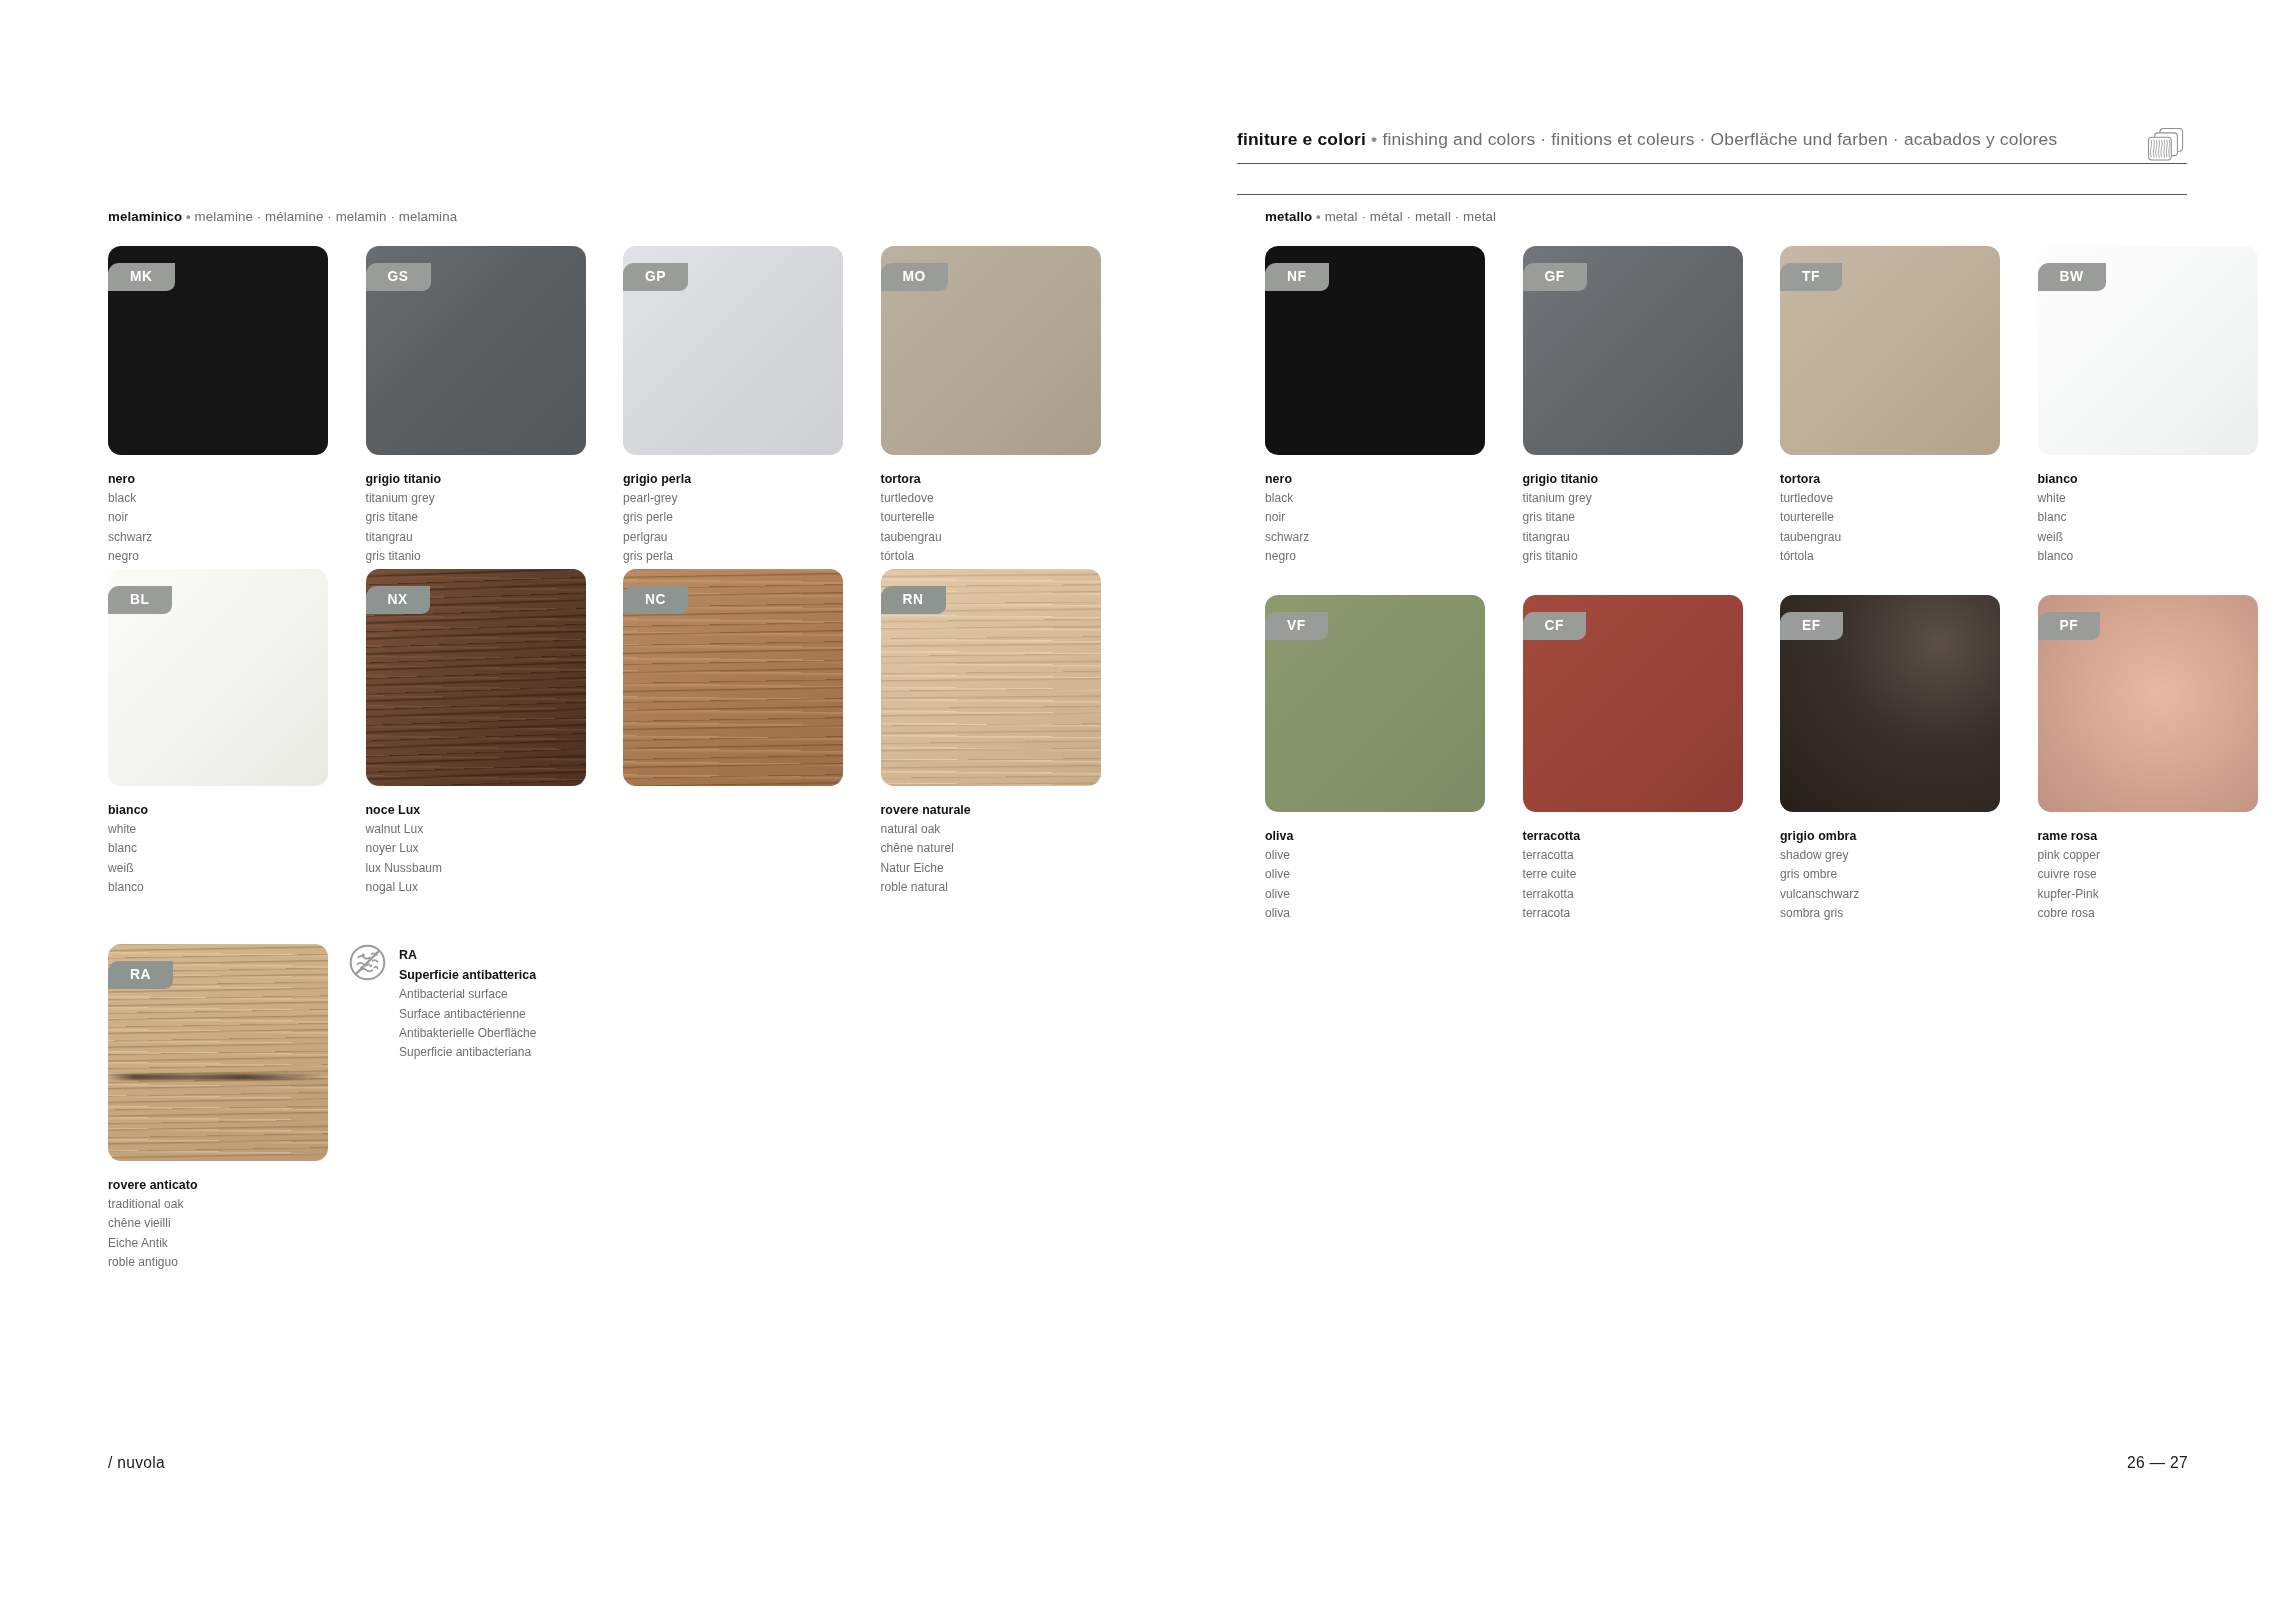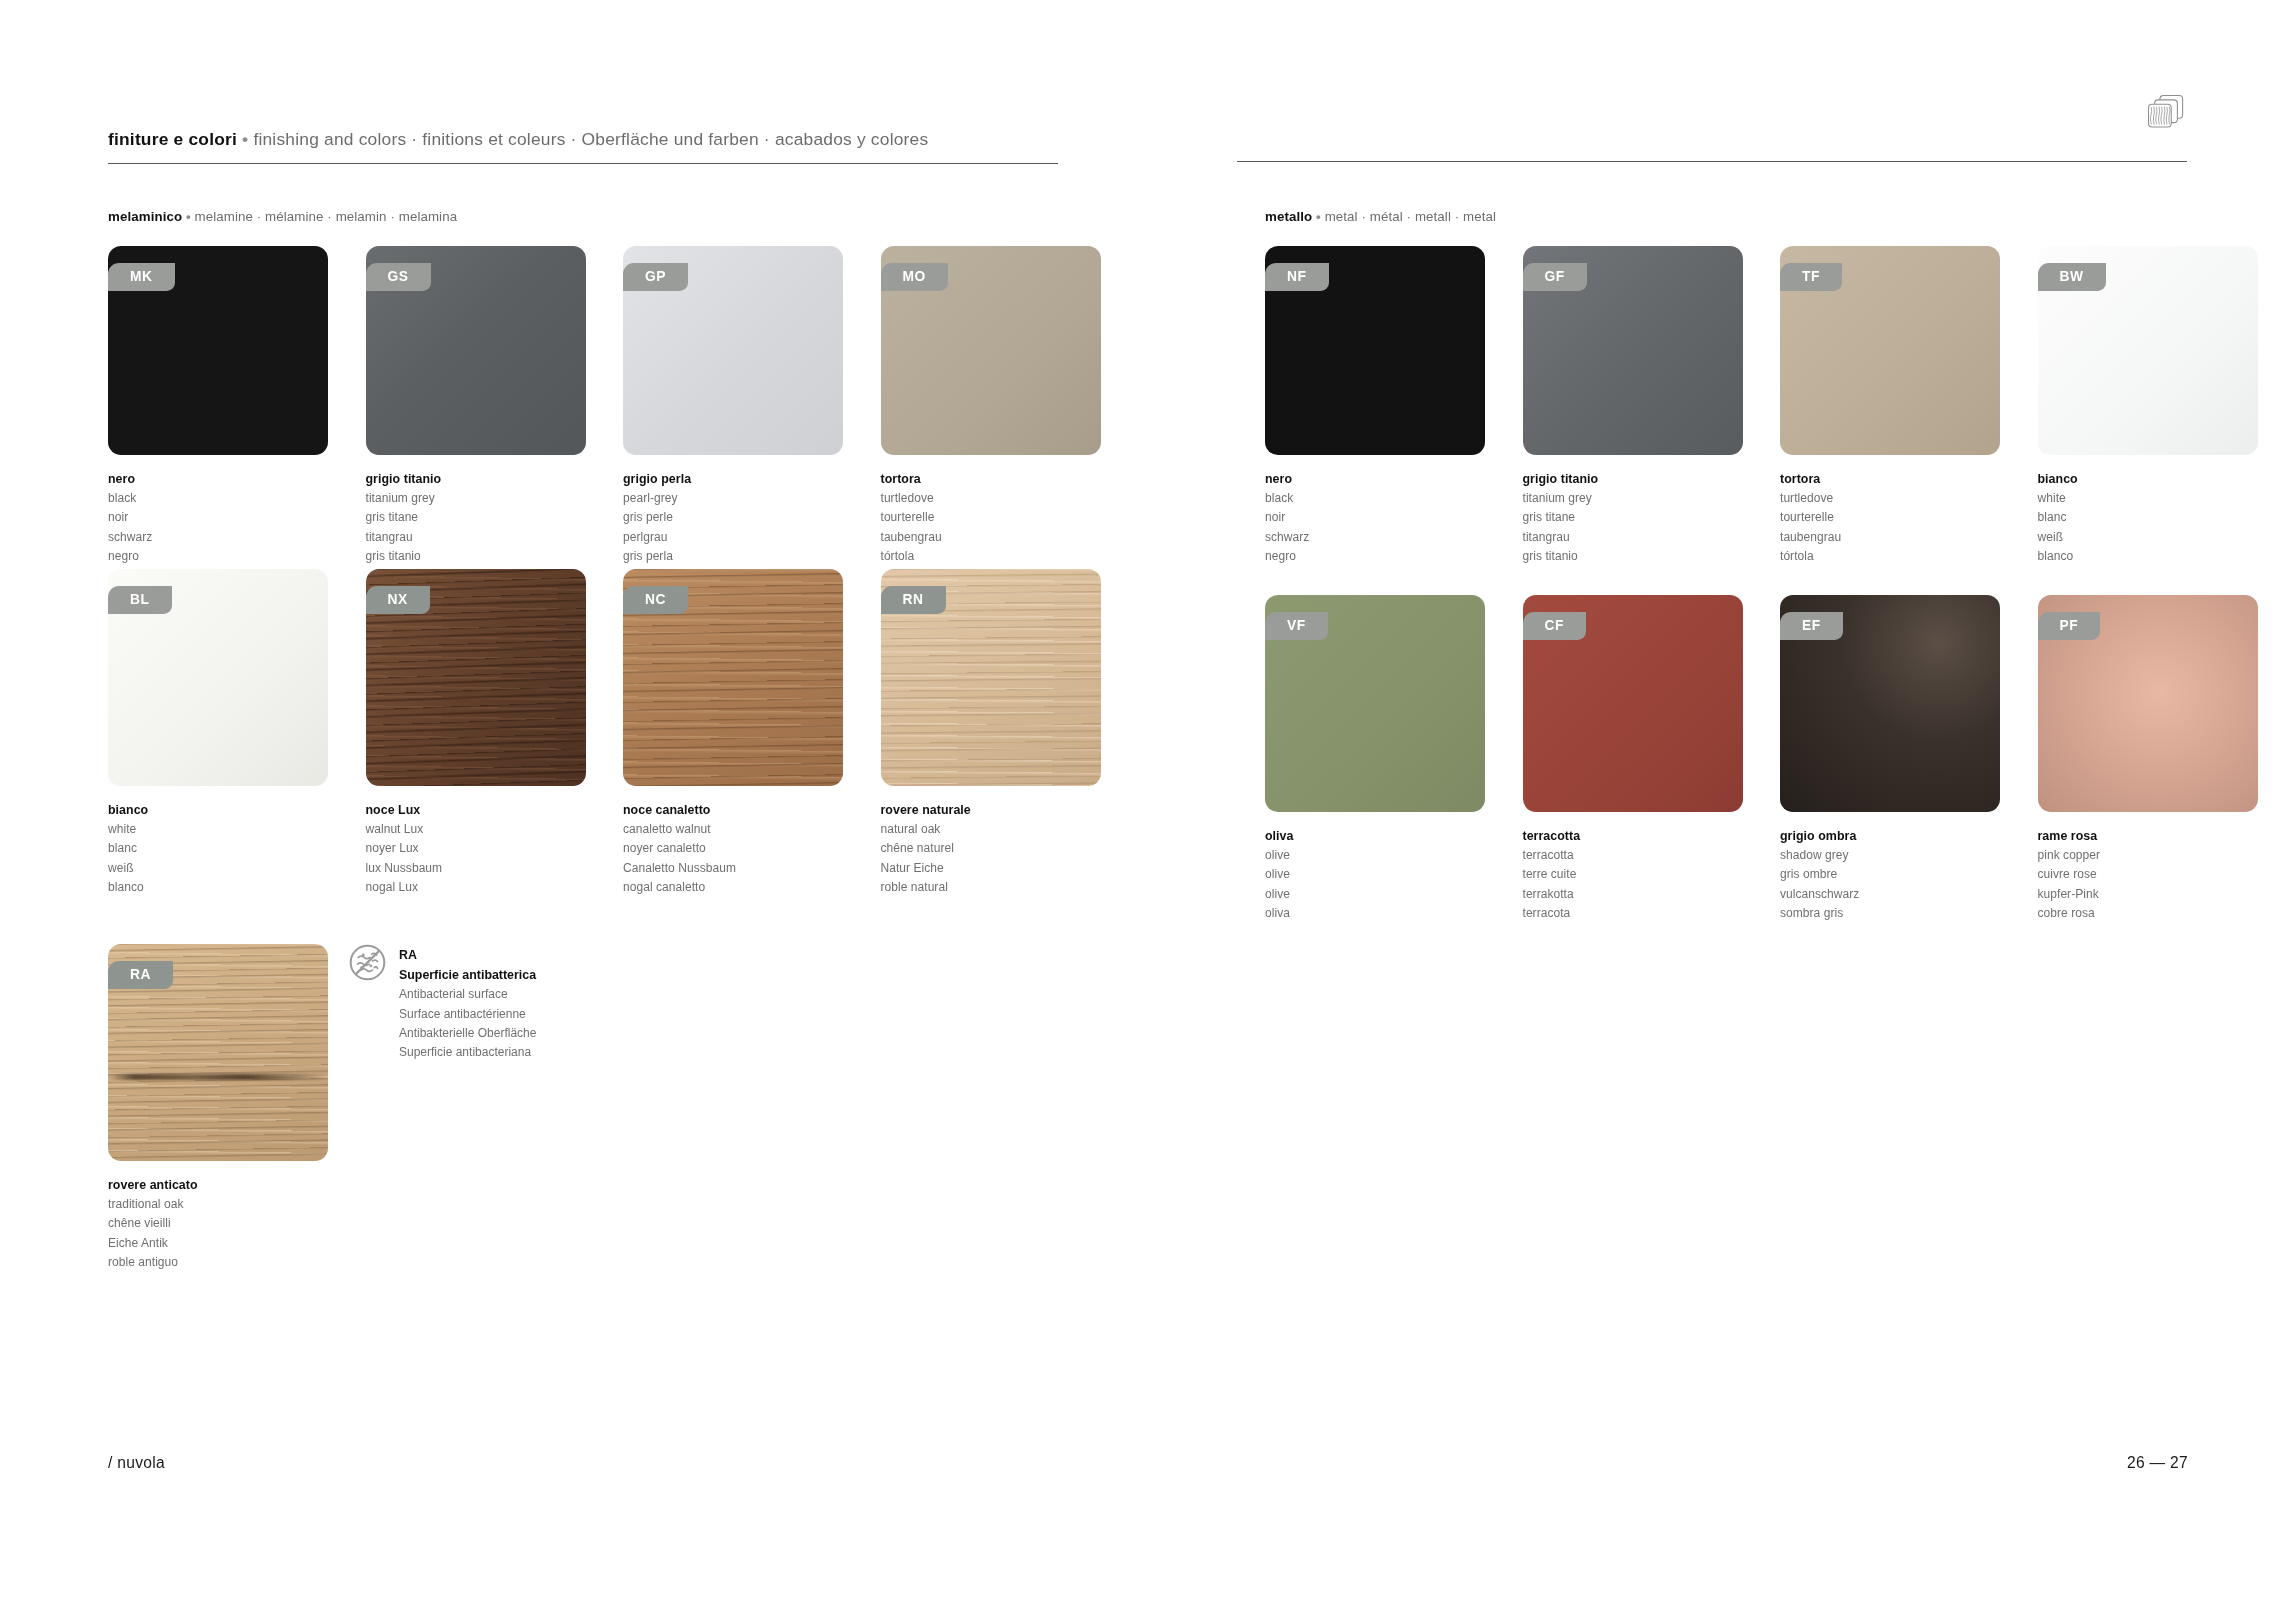--- a/index.html
+++ b/index.html
@@ -22,21 +22,22 @@
   }
 
   
   .header-row {
     position: absolute;
     top: 129px;
     left: 108px;
     width: 2079px;
     display: flex;
     justify-content: space-between;
-    align-items: center;
+    align-items: flex-end;
+    flex-direction: column;
   }
   .header-left { width: 950px; }
   .header-right { width: 950px; position: relative; }
 
   .header-title {
     font-size: 17.4px;
     letter-spacing: 0.2px;
     white-space: nowrap;
     line-height: 1.2;
     padding-bottom: 13px;
@@ -365,27 +366,20 @@
         <div class="name-tr">noyer Lux</div>
         <div class="name-tr">lux Nussbaum</div>
         <div class="name-tr">nogal Lux</div>
       </div>
     </div>
 
     <div class="cell">
       <div class="swatch tall wood m-nc">
         <div class="badge dark">NC</div>
       </div>
-      <div class="names">
-        <div class="name-it">noce canaletto</div>
-        <div class="name-tr">canaletto walnut</div>
-        <div class="name-tr">noyer canaletto</div>
-        <div class="name-tr">Canaletto Nussbaum</div>
-        <div class="name-tr">nogal canaletto</div>
-      </div>
     </div>
 
     <div class="cell">
       <div class="swatch tall wood m-rn">
         <div class="badge dark">RN</div>
       </div>
       <div class="names">
         <div class="name-it">rovere naturale</div>
         <div class="name-tr">natural oak</div>
         <div class="name-tr">chêne naturel</div>

